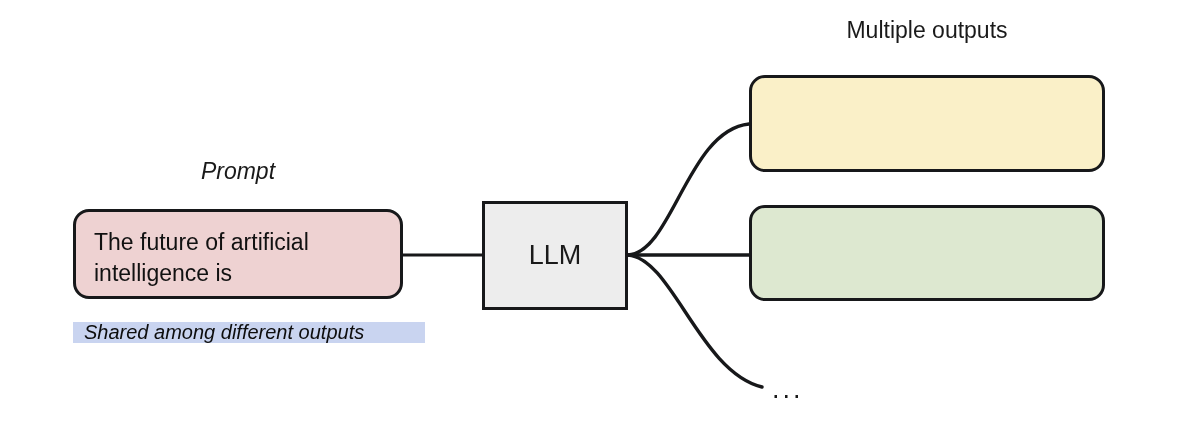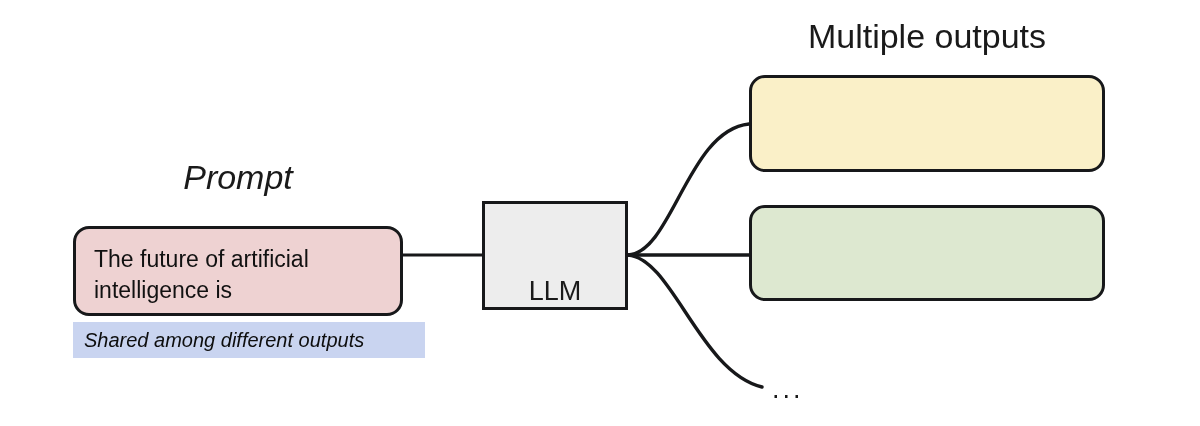--- a/index.html
+++ b/index.html
@@ -22,21 +22,21 @@
     height: 426px;
   }
   .lbl {
     position: absolute;
     white-space: nowrap;
     line-height: 1.15;
     color: #1a1a1a;
   }
   
   .title {
-    font-size: 34px;
+    font-size: 23px;
     text-align: center;
     color: #1a1a1a;
   }
   #prompt-title {
     left: 73px;
     top: 158px;
     width: 330px;
     font-style: italic;
   }
   #outputs-title {
@@ -48,21 +48,21 @@
   .box {
     position: absolute;
     box-sizing: border-box;
     border: 3px solid #17181a;
   }
   .rounded {
     border-radius: 16px;
   }
   #prompt-box {
     left: 73px;
-    top: 226px;
+    top: 209px;
     width: 330px;
     height: 90px;
     background: #eed2d2;
   }
   #prompt-text {
     position: absolute;
     left: 18px;
     top: 15px;
     right: 12px;
     font-size: 23px;
@@ -70,21 +70,21 @@
     color: #111111;
     white-space: pre-line;
   }
   #llm-box {
     left: 482px;
     top: 201px;
     width: 146px;
     height: 109px;
     background: #ededed;
     display: flex;
-    align-items: flex-end;
+    align-items: center;
     justify-content: center;
   }
   #llm-label {
     font-size: 27px;
     color: #1a1a1a;
   }
   #output-box-1 {
     left: 749px;
     top: 75px;
     width: 356px;
@@ -106,21 +106,21 @@
     font-size: 22px;
     line-height: 1.3;
     color: #111111;
   }
   
   #shared-note {
     position: absolute;
     left: 73px;
     top: 322px;
     width: 352px;
-    height: 36px;
+    height: 21px;
     background: #c9d4f0;
     display: flex;
     align-items: center;
   }
   #shared-note-text {
     font-size: 20px;
     font-style: italic;
     padding-left: 11px;
     color: #0d0d0d;
   }

